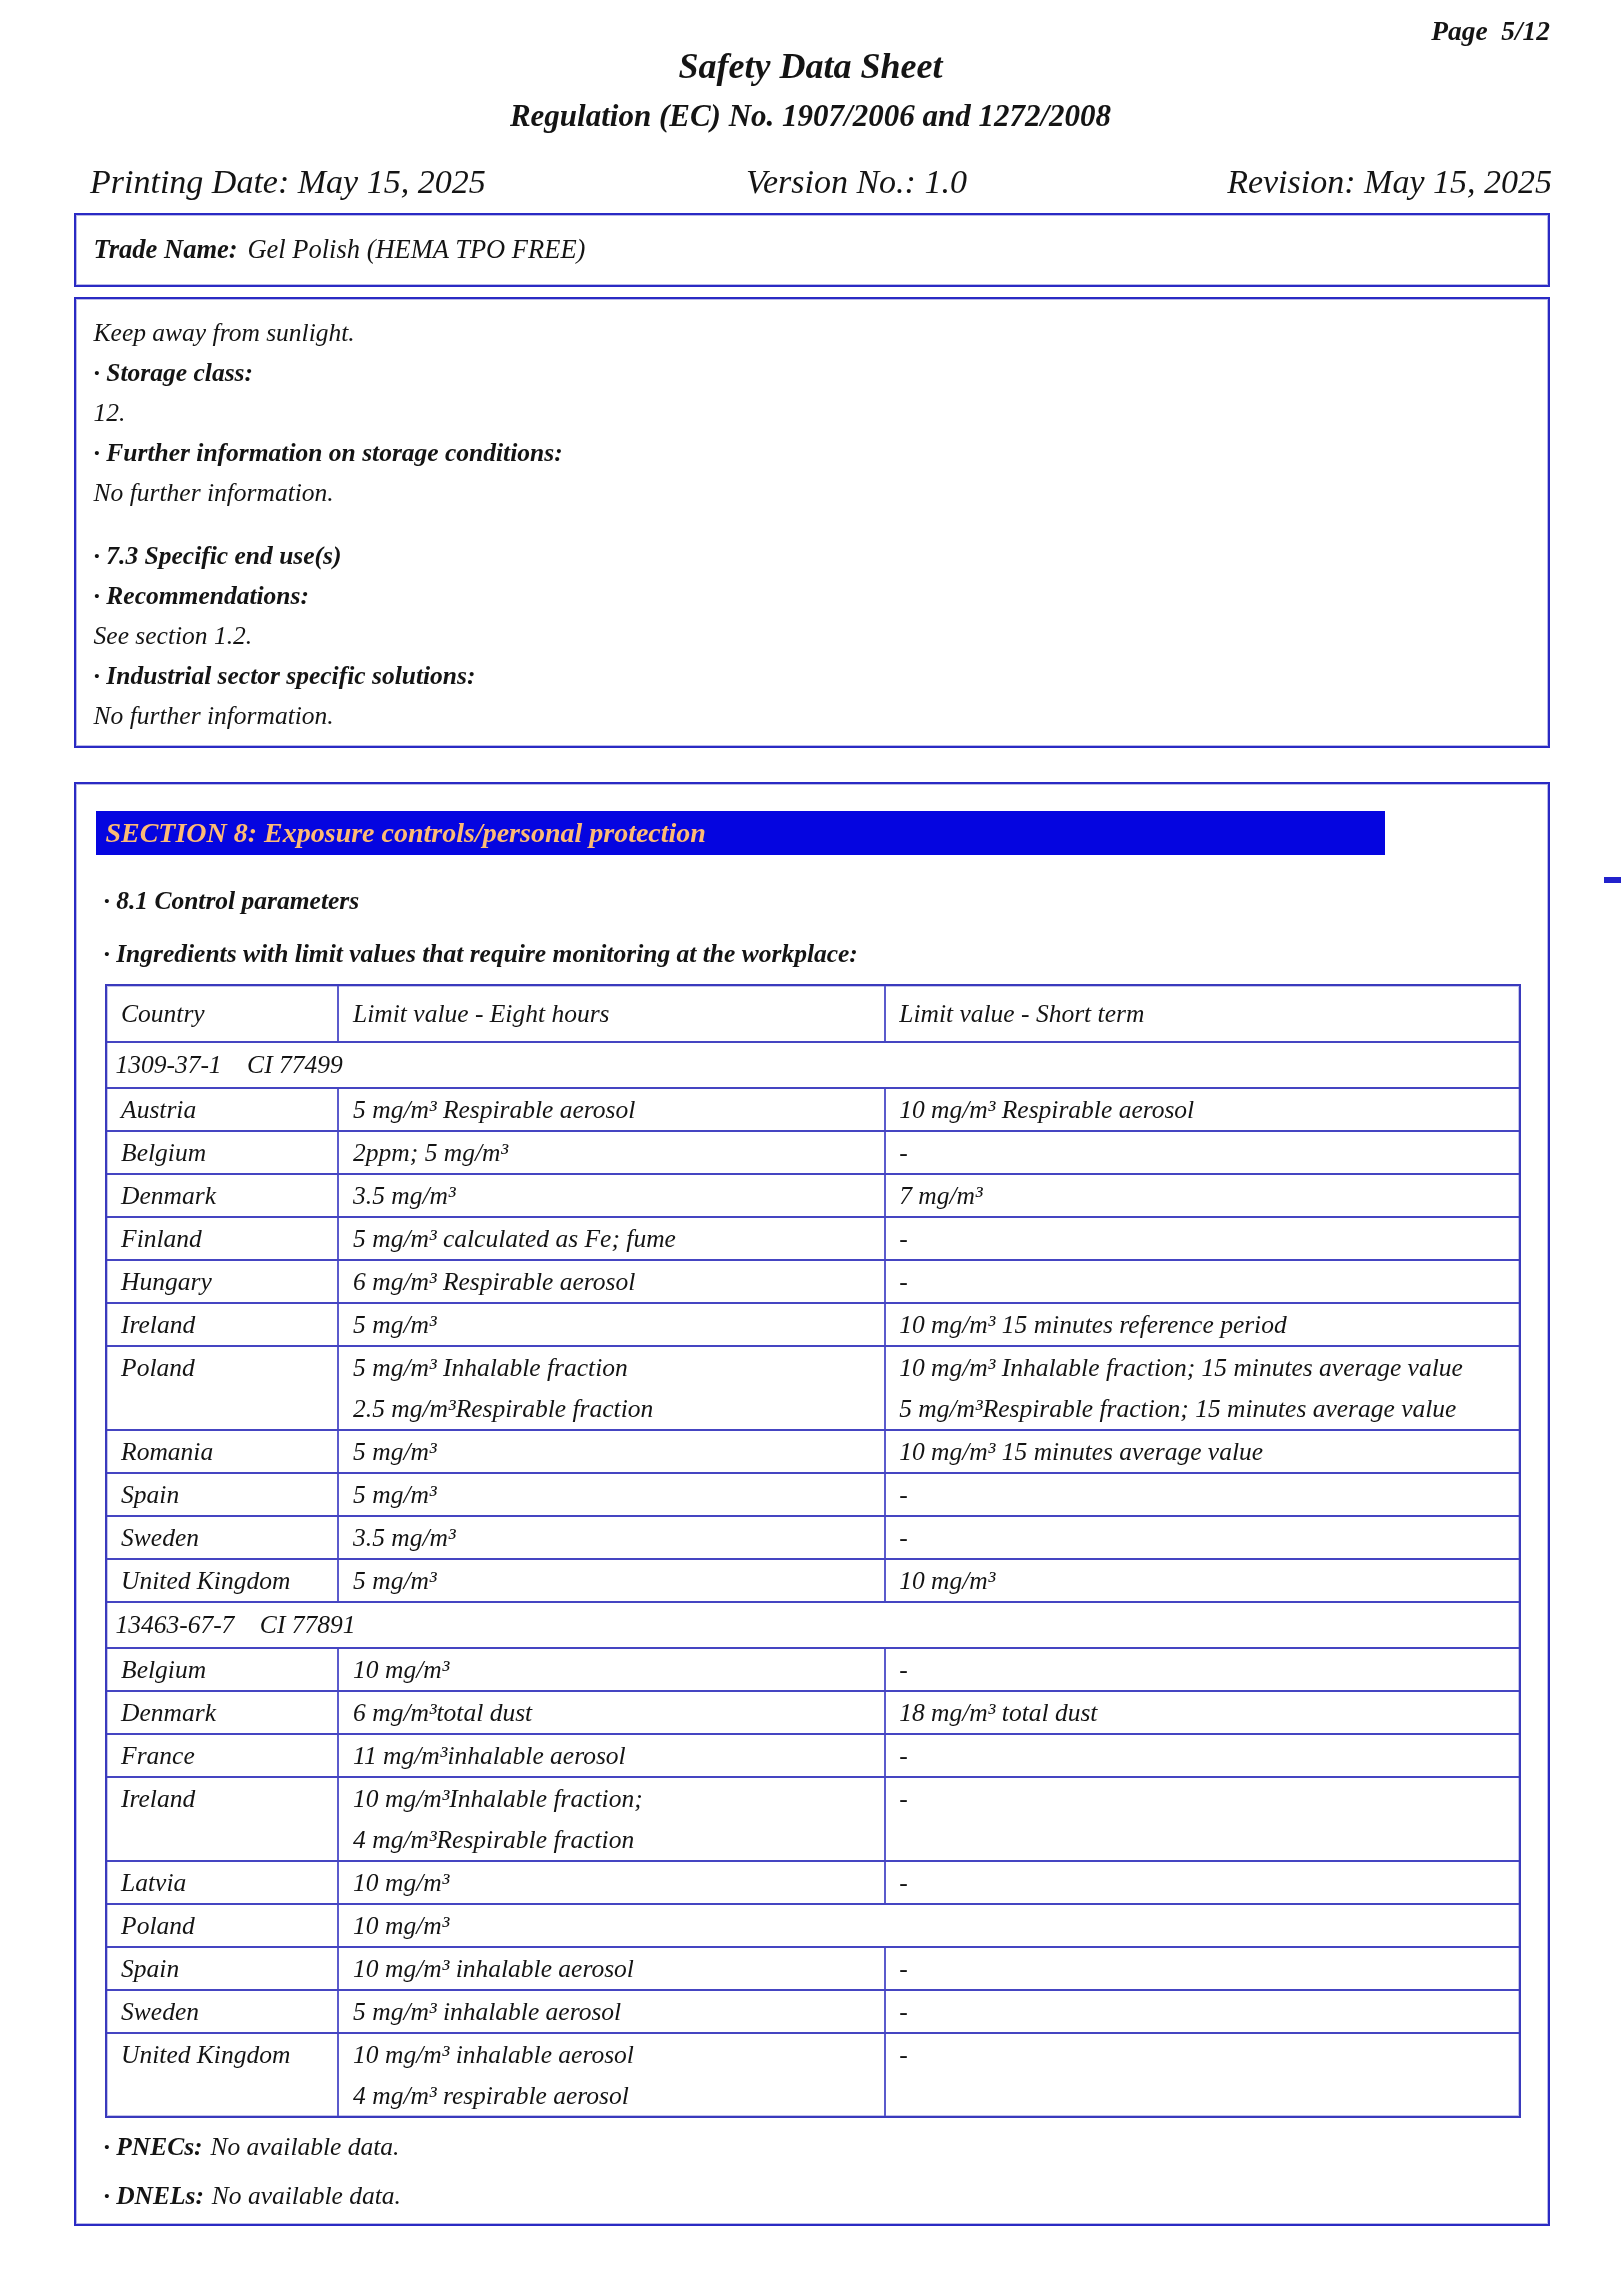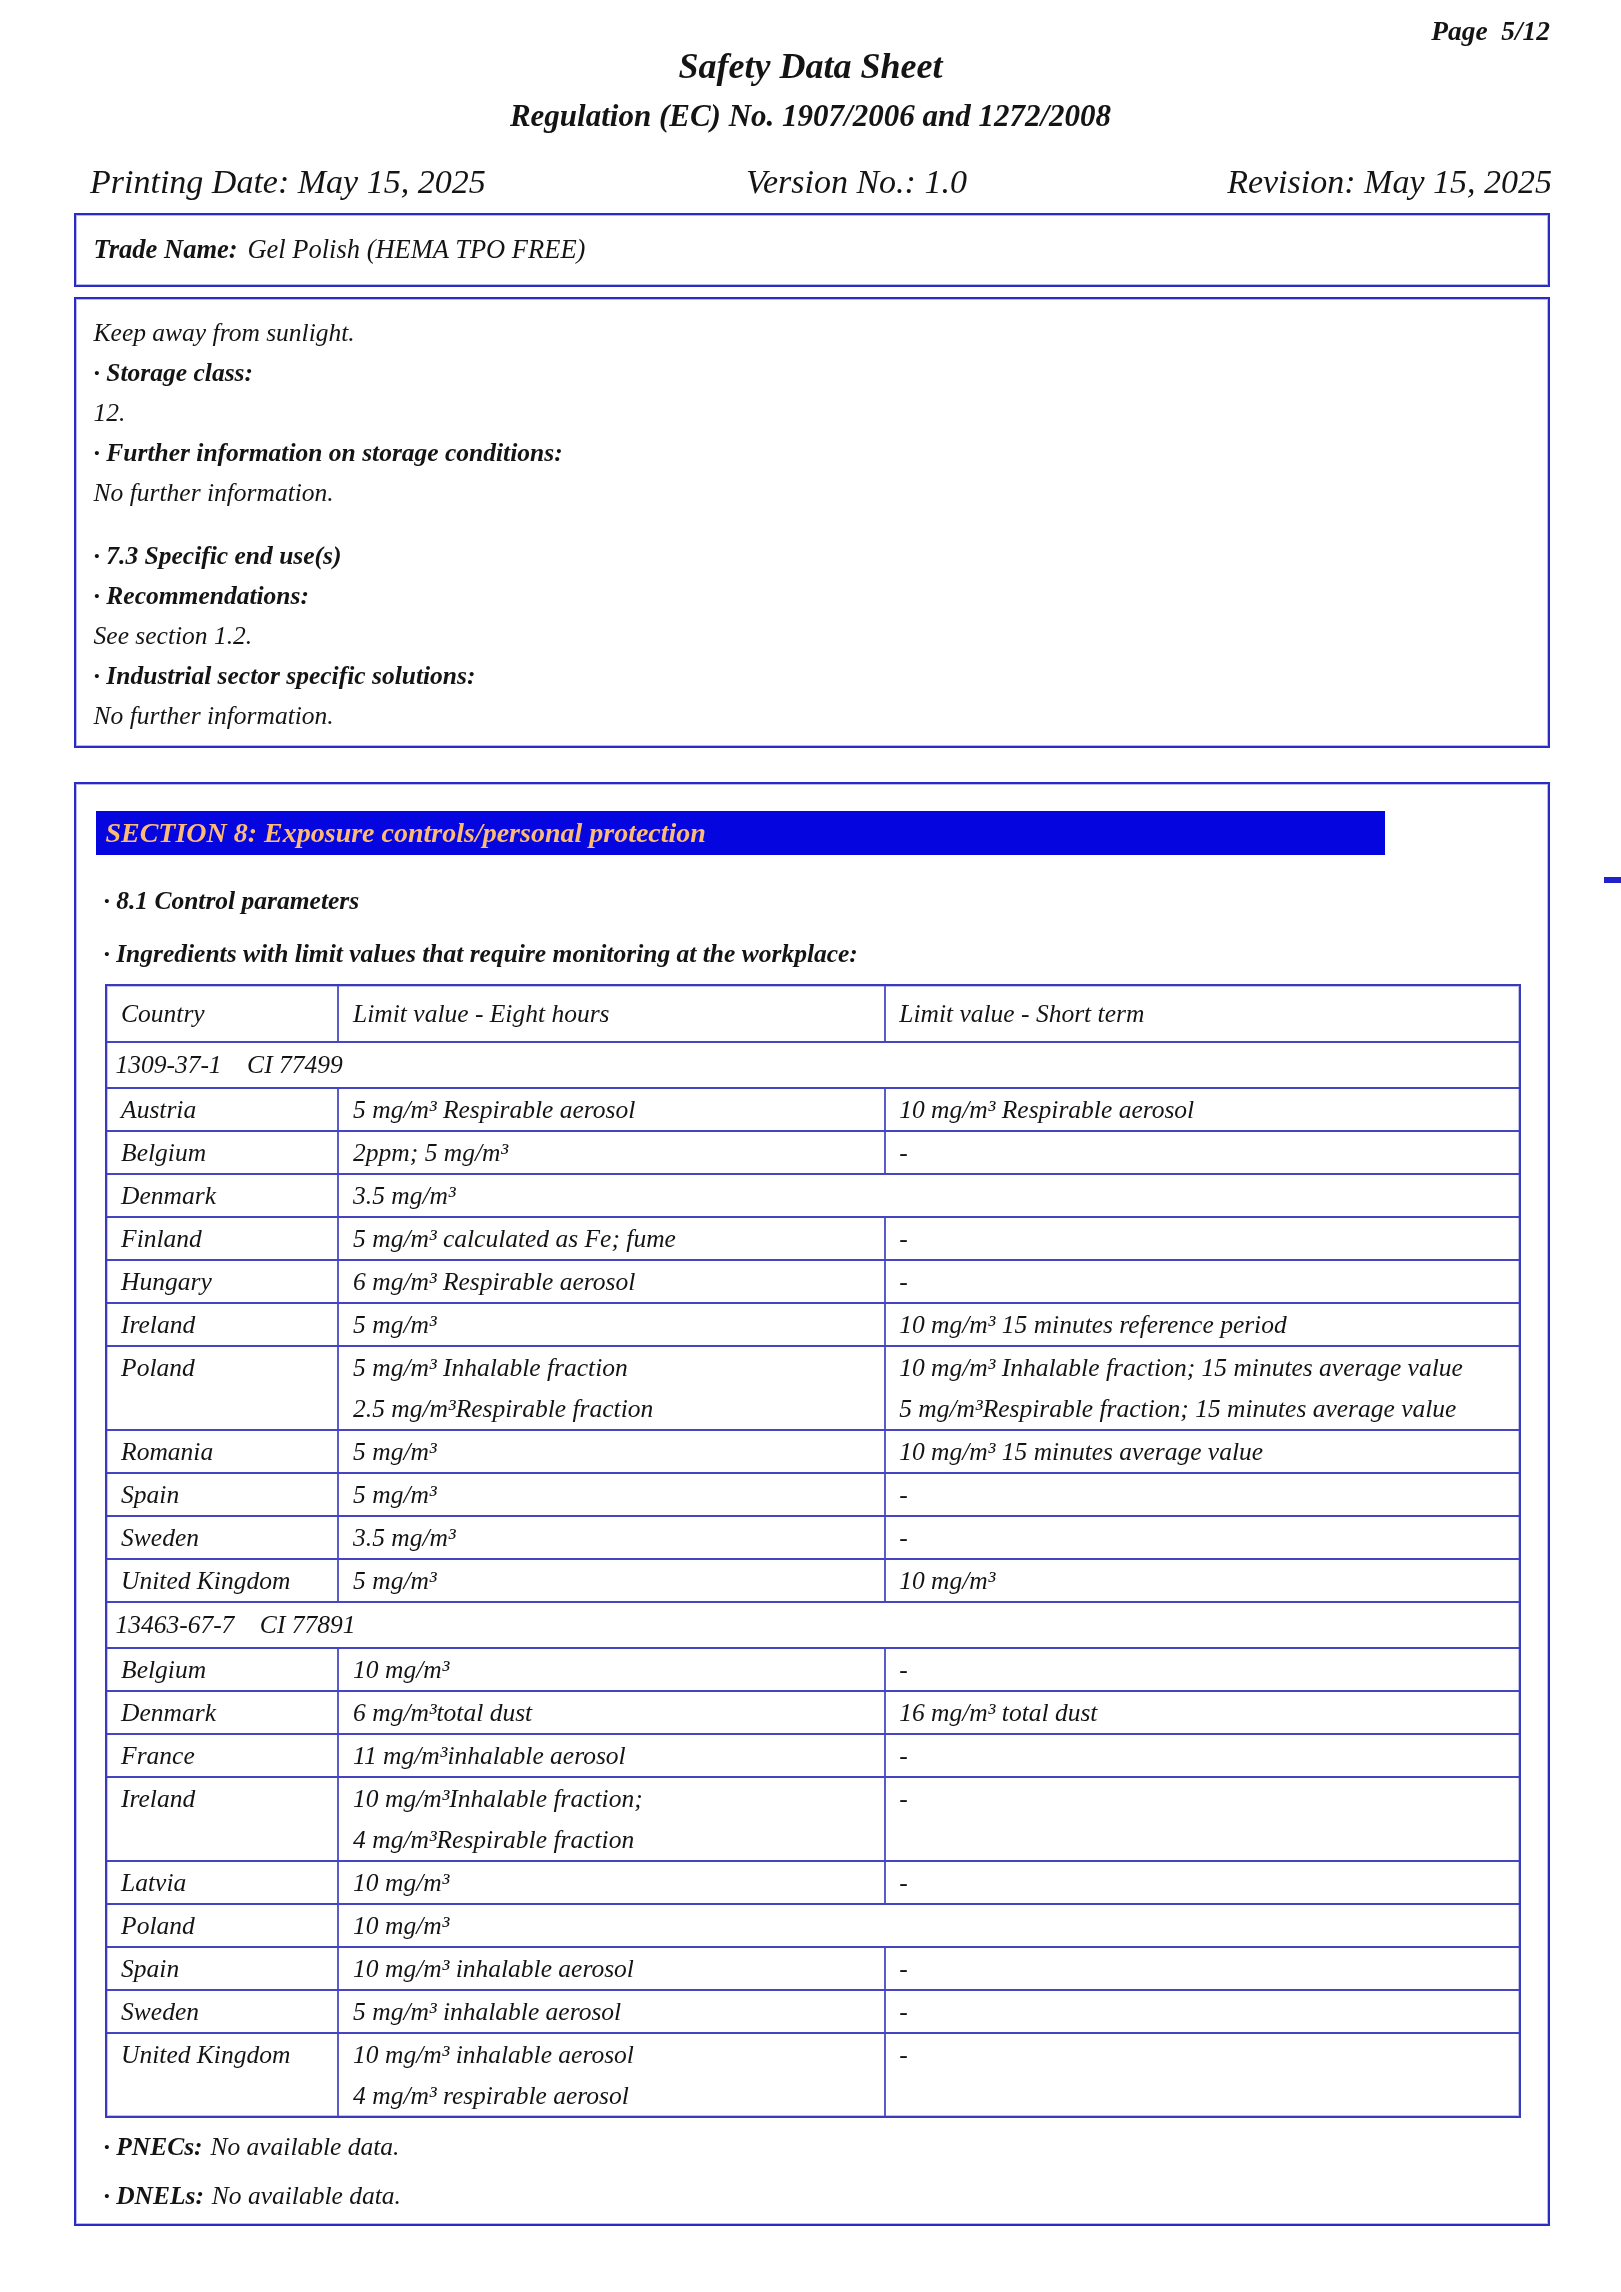--- a/index.html
+++ b/index.html
@@ -151,20 +151,23 @@
           <div class="cell-line">-</div>
         </div>
       </div>
       <div class="t-row">
         <div class="cell c1">
           <div class="cell-line">Denmark</div>
         </div>
         <div class="cell c2">
           <div class="cell-line">3.5 mg/m³</div>
         </div>
+        <div class="cell c3">
+          <div class="cell-line">7 mg/m³</div>
+        </div>
       </div>
       <div class="t-row">
         <div class="cell c1">
           <div class="cell-line">Finland</div>
         </div>
         <div class="cell c2">
           <div class="cell-line">5 mg/m³ calculated as Fe; fume</div>
         </div>
         <div class="cell c3">
           <div class="cell-line">-</div>
@@ -262,21 +265,21 @@
         </div>
       </div>
       <div class="t-row">
         <div class="cell c1">
           <div class="cell-line">Denmark</div>
         </div>
         <div class="cell c2">
           <div class="cell-line">6 mg/m³total dust</div>
         </div>
         <div class="cell c3">
-          <div class="cell-line">16 mg/m³ total dust</div>
+          <div class="cell-line">18 mg/m³ total dust</div>
         </div>
       </div>
       <div class="t-row">
         <div class="cell c1">
           <div class="cell-line">France</div>
         </div>
         <div class="cell c2">
           <div class="cell-line">11 mg/m³inhalable aerosol</div>
         </div>
         <div class="cell c3">

